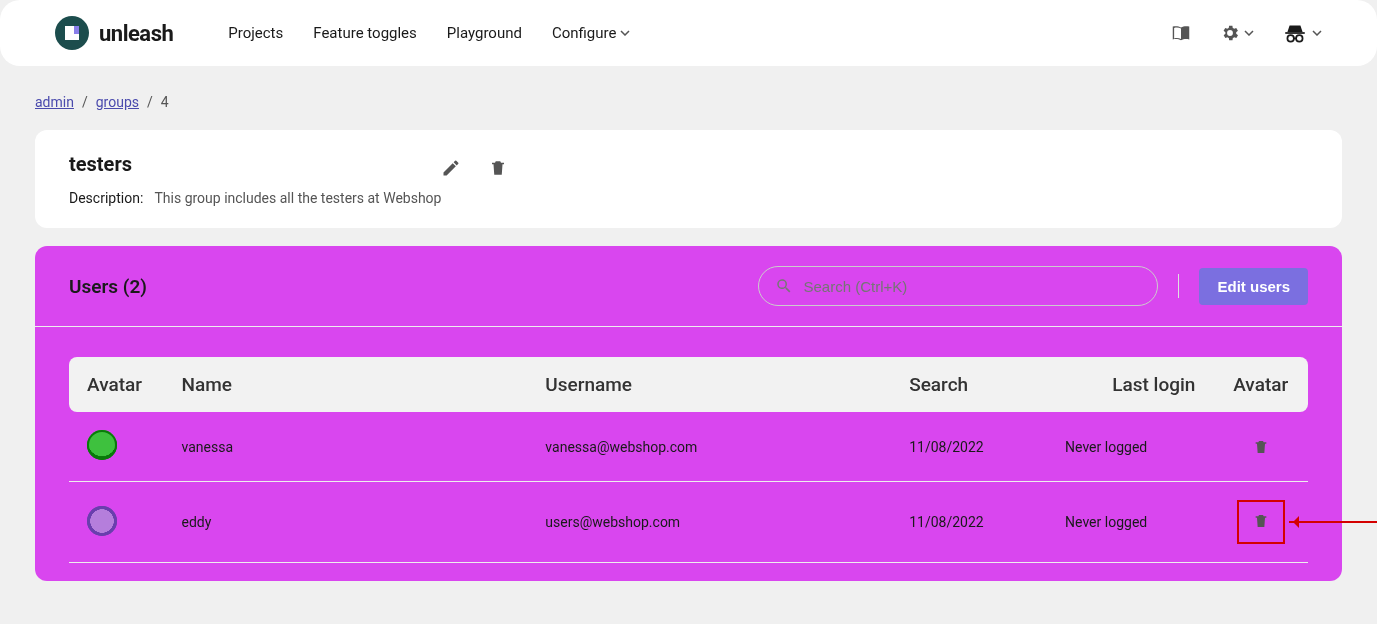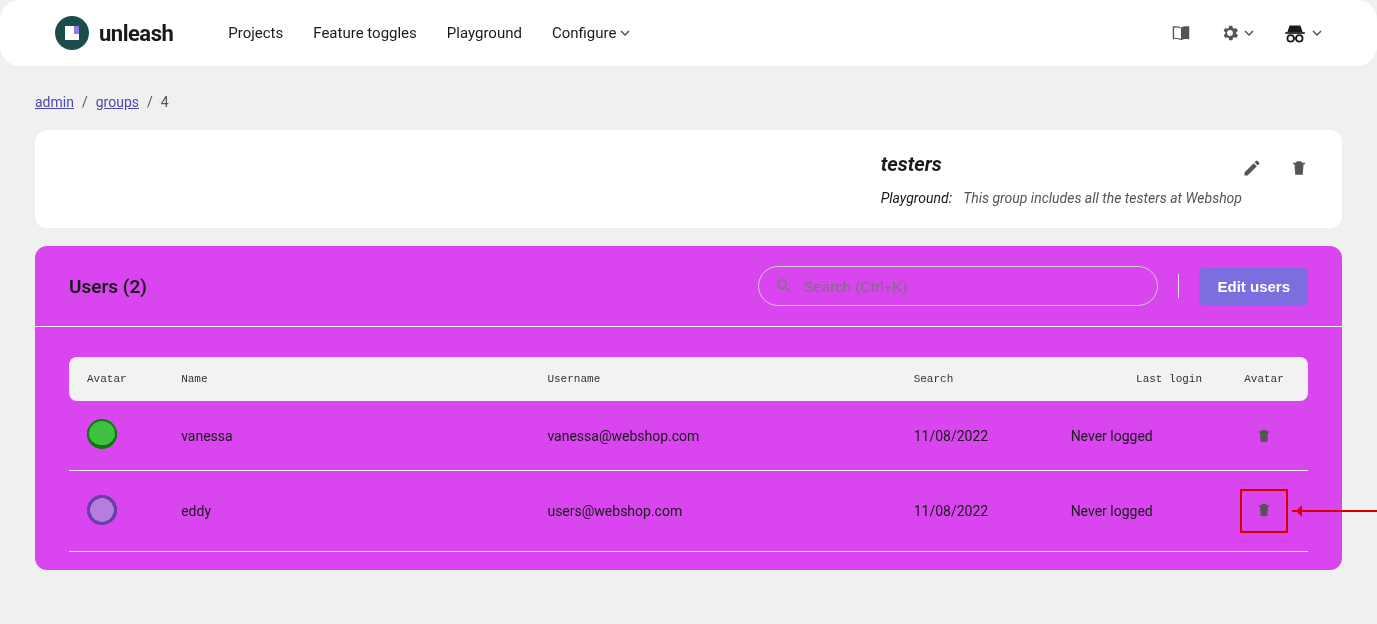--- a/index.html
+++ b/index.html
@@ -103,23 +103,22 @@
       cursor: pointer;
     }
     .card {
       background: #fff;
       border-radius: 12px;
       padding: 22px 34px;
       margin-bottom: 18px;
     }
     .card-header-row {
       display: flex;
-      justify-content: flex-end;
+      justify-content: flex-start;
       align-items: flex-start;
-      font-style: italic;
     }
     .group-title {
       font-size: 20px;
       font-weight: 700;
       margin-bottom: 14px;
     }
     .desc-row {
       font-size: 14px;
       color: #555;
     }
@@ -191,26 +190,25 @@
     }
     .table-wrap {
       padding: 30px 34px 0;
     }
     table {
       width: 100%;
       border-collapse: collapse;
     }
     thead th {
       background: #f2f2f2;
-      font-size: 11px;
+      font-size: 19px;
       color: #333;
       font-weight: 500;
       text-align: left;
       padding: 16px 18px;
-      font-family: Liberation Mono, monospace;
     }
     thead th:first-child { border-top-left-radius: 8px; border-bottom-left-radius: 8px; }
     thead th:last-child { border-top-right-radius: 8px; border-bottom-right-radius: 8px; }
     tbody td {
       padding: 18px;
       font-size: 14px;
       border-bottom: 1px solid #eee;
       vertical-align: middle;
     }
     .avatar {
@@ -324,21 +322,21 @@
     <a>groups</a>
     <span>/</span>
     <span>4</span>
   </div>
 
   <div class="card">
     <div class="card-header-row">
       <div>
         <div class="group-title">testers</div>
         <div class="desc-row">
-          <span class="desc-label">Playground:</span>
+          <span class="desc-label">Description:</span>
           <span>This group includes all the testers at Webshop</span>
         </div>
       </div>
       <div class="card-actions">
         <span>
           <svg width="20" height="20" viewBox="0 0 24 24" fill="currentColor">
               <path d="M3 17.25V21h3.75L17.8 9.94l-3.75-3.75L3 17.25zM20.7 7.04a1 1 0 0 0 0-1.41l-2.34-2.34a1 1 0 0 0-1.41 0l-1.83 1.83 3.75 3.75 1.83-1.83z"></path>
             </svg>
         </span>
         <span>

